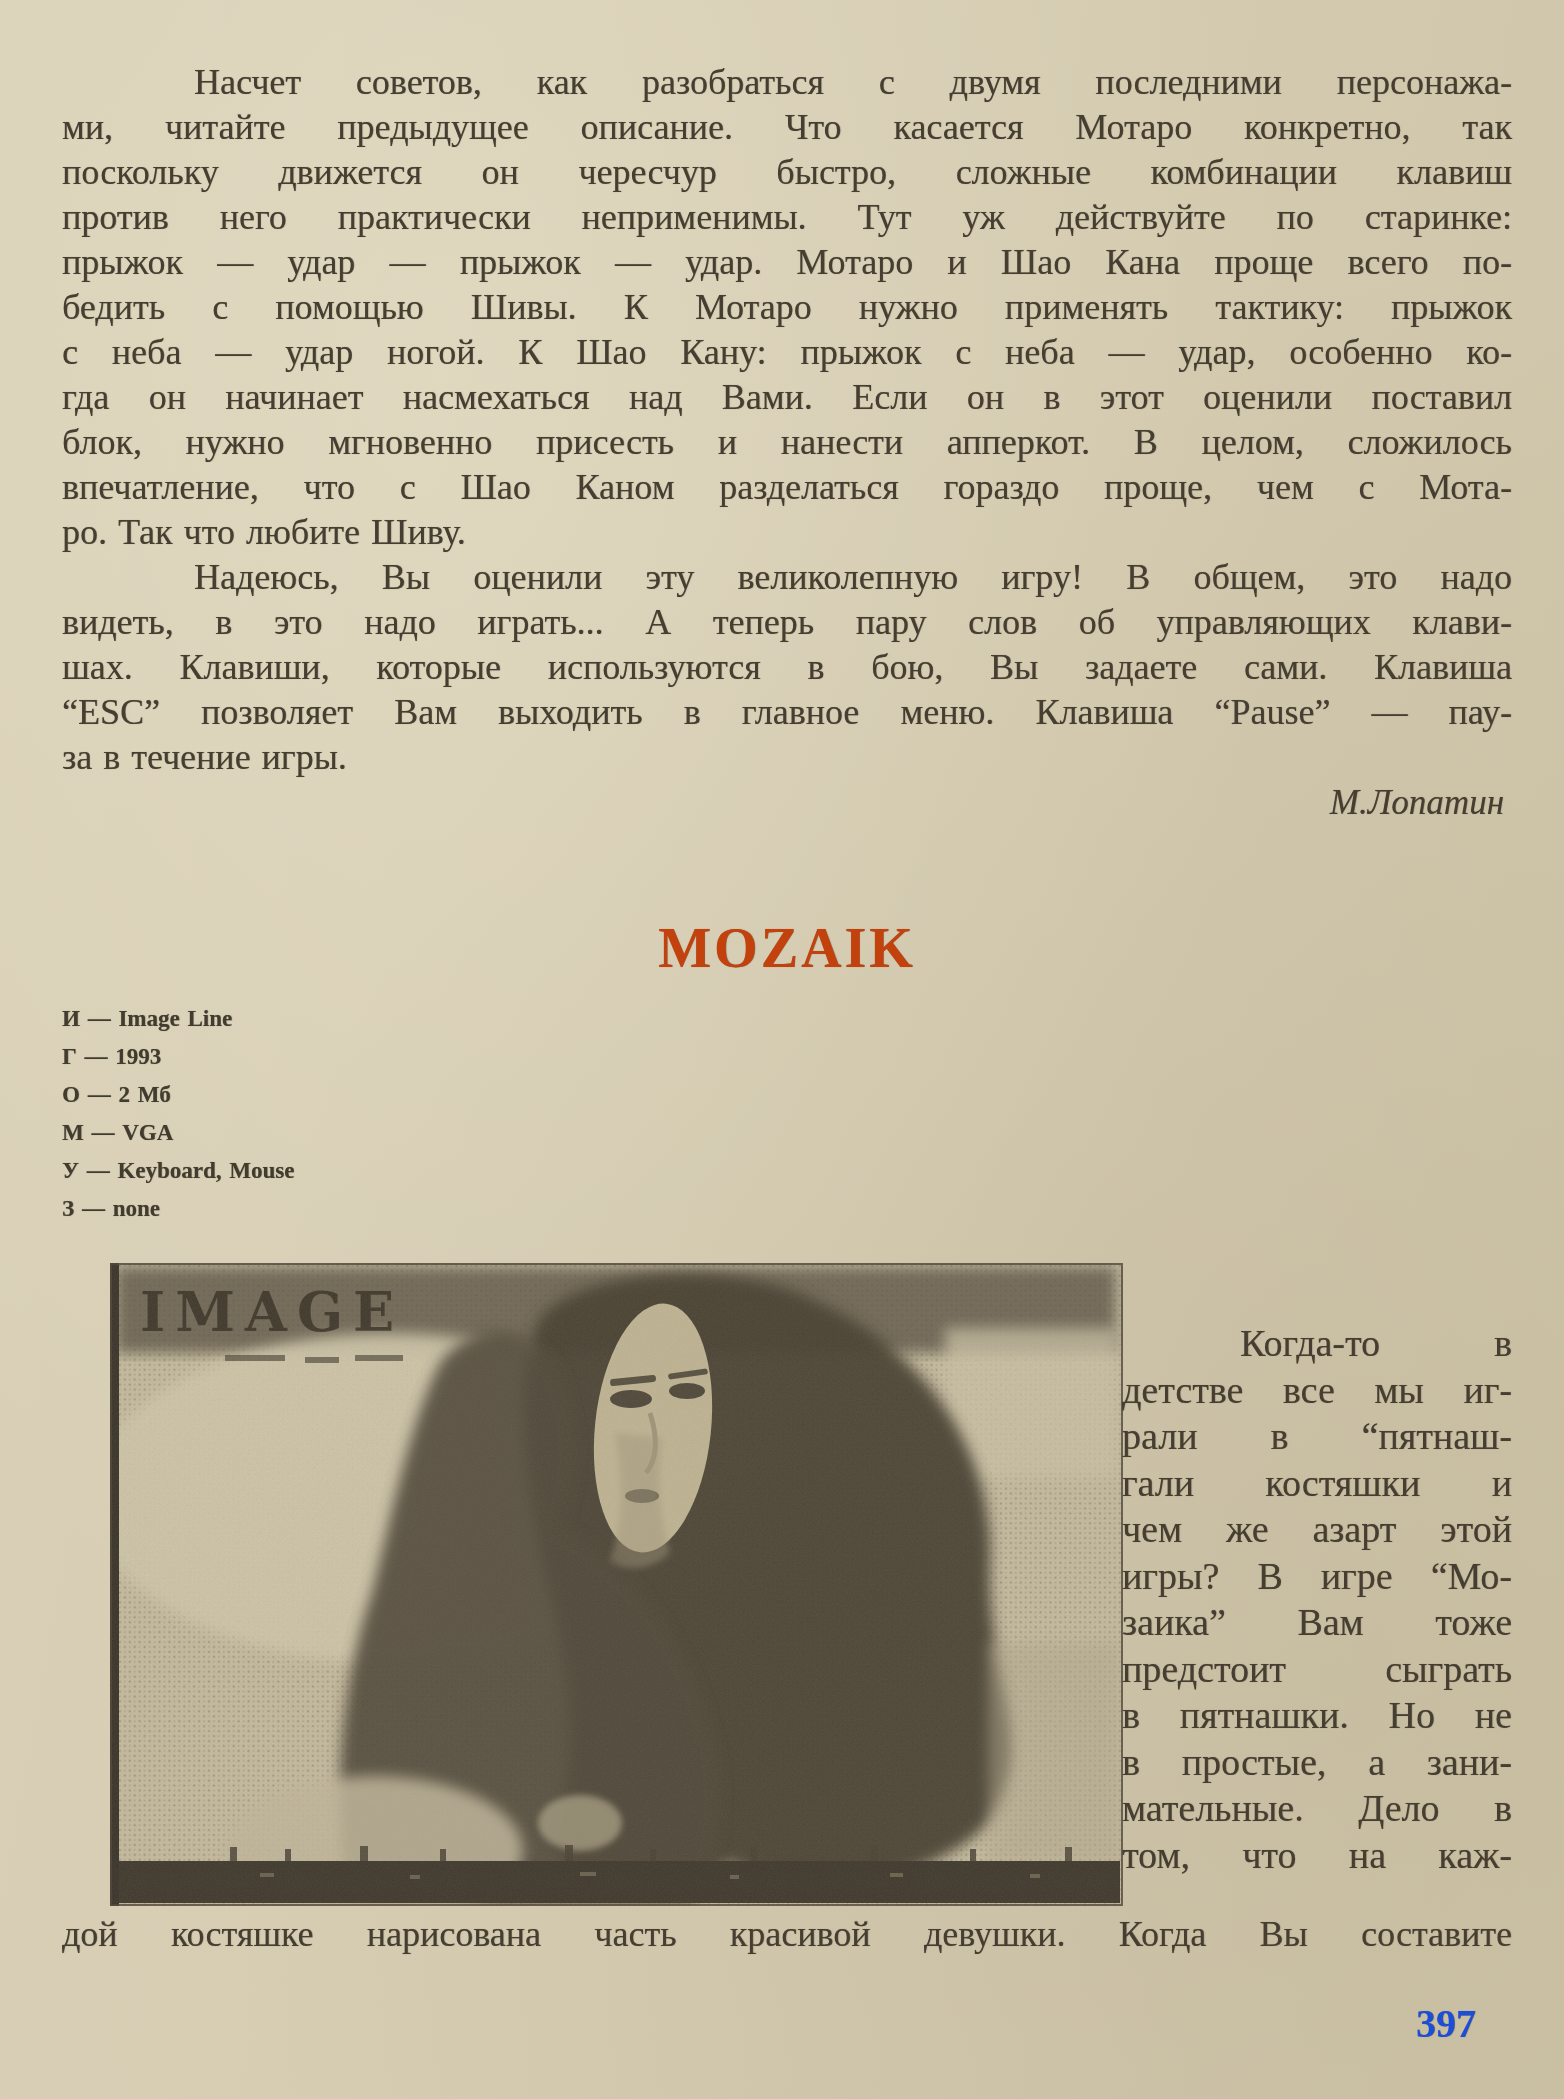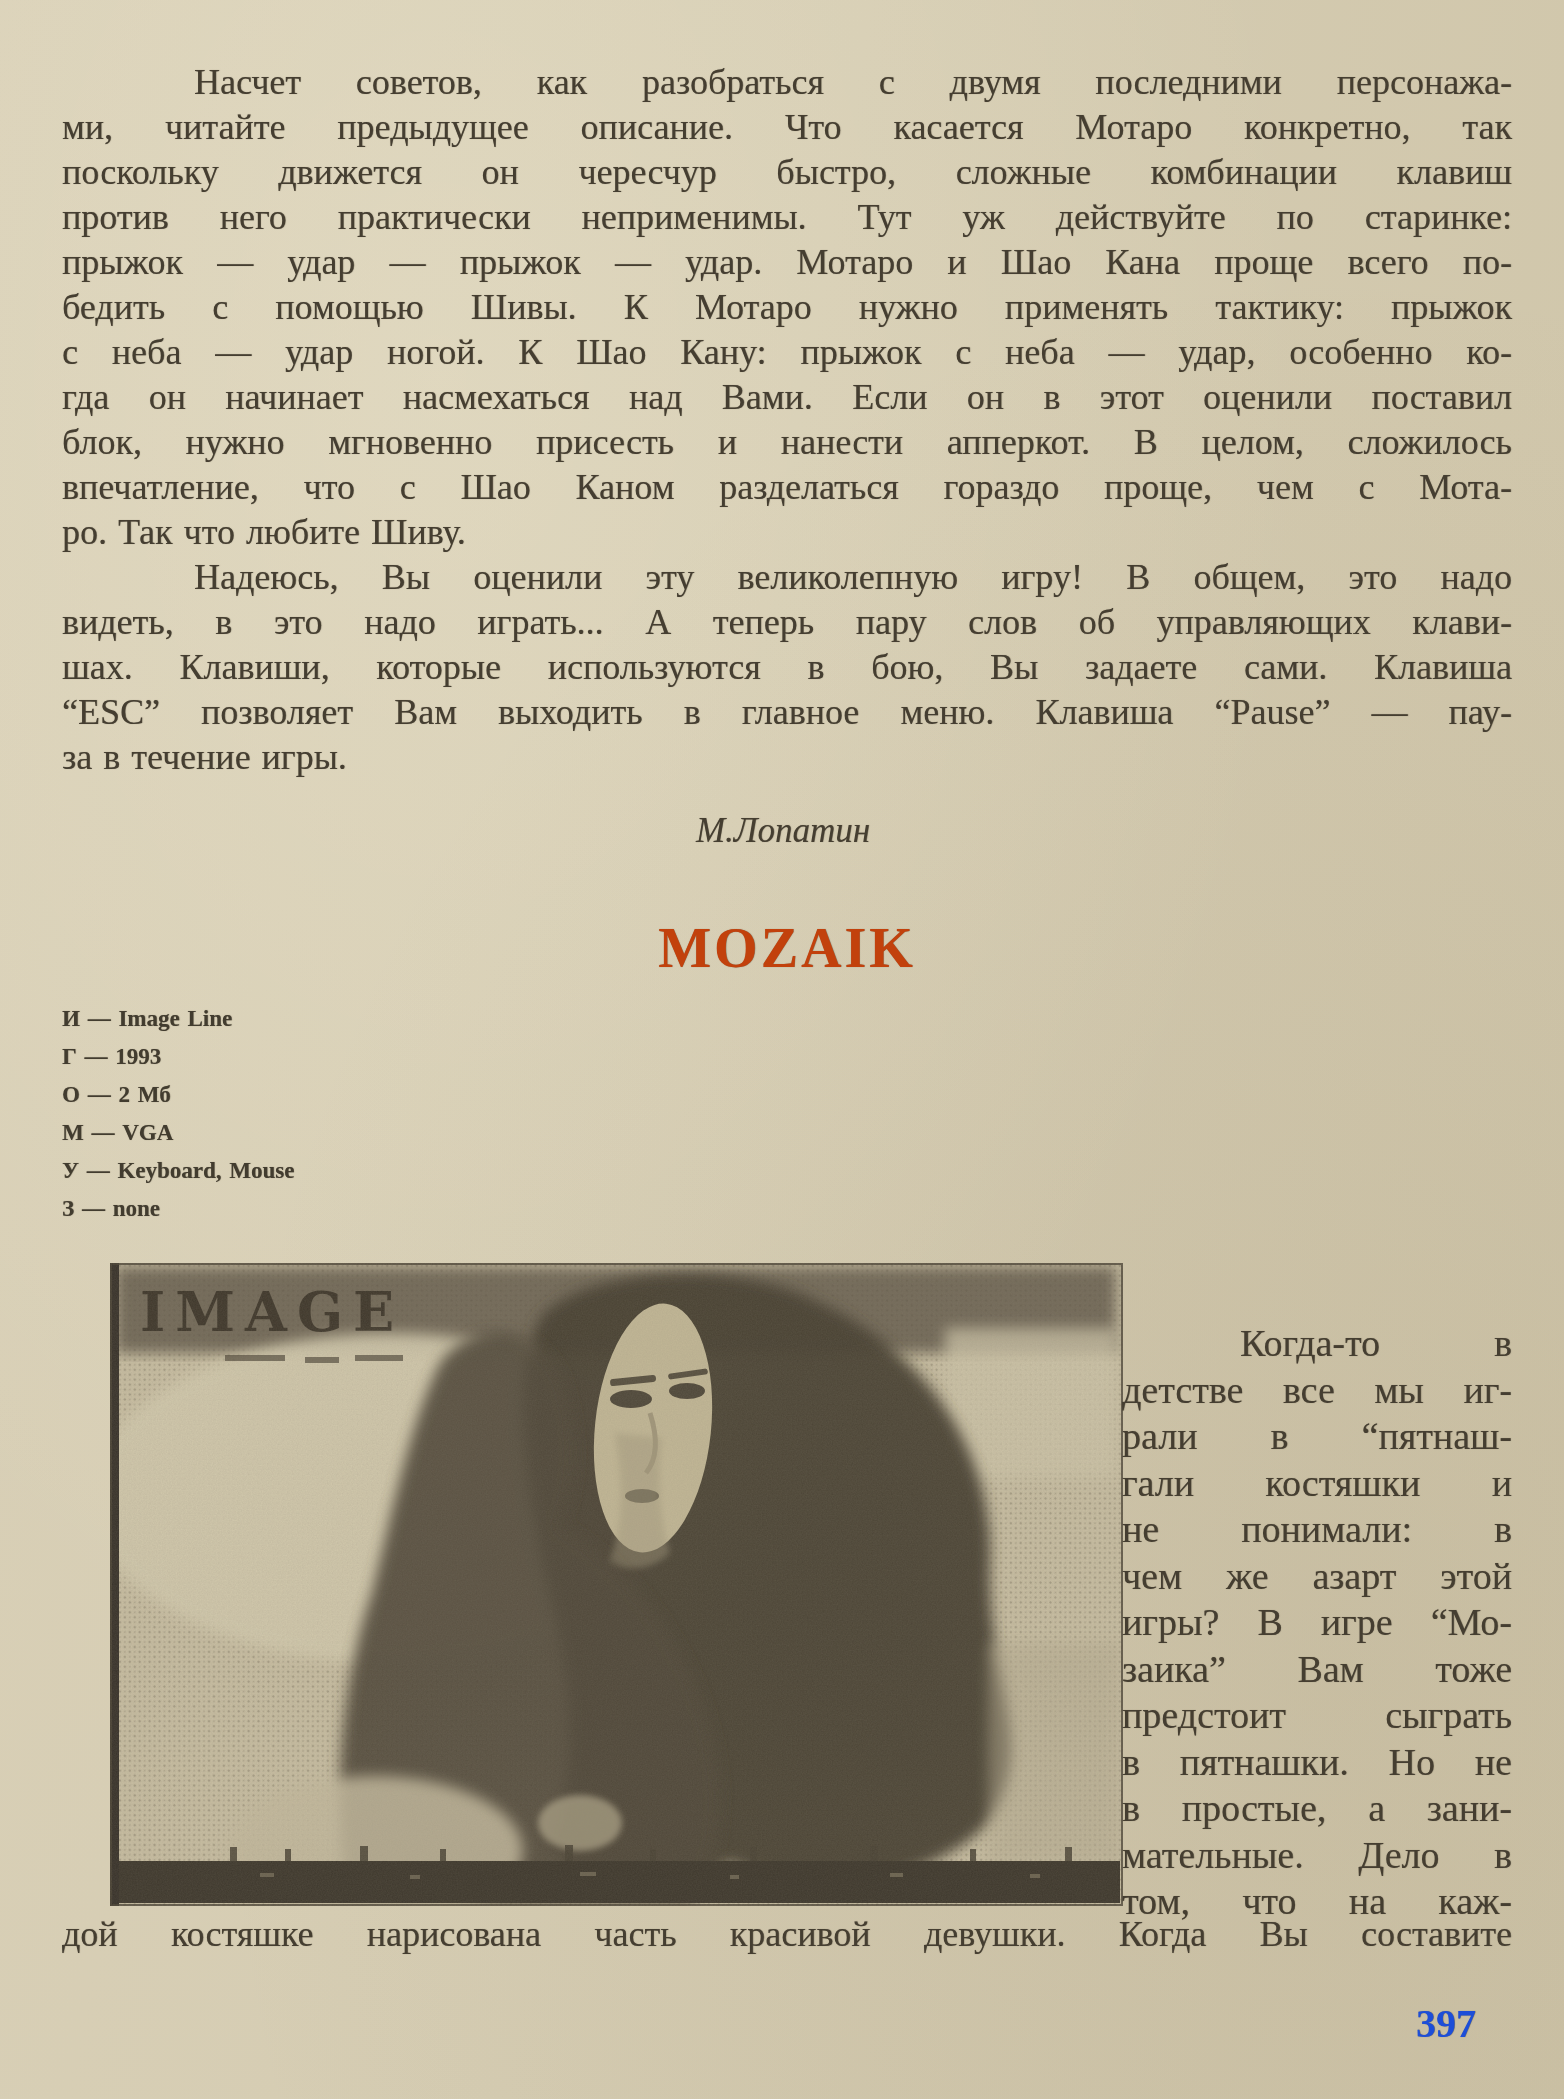--- a/index.html
+++ b/index.html
@@ -16,22 +16,22 @@
   .scan-text { text-shadow:0.4px 0.4px 0.8px rgba(64,56,42,0.55); word-spacing:2px; }
   .tline { text-align:justify; text-align-last:justify; }
   .tline.nojust { text-align-last:left; }
   .indent-first > .tline:first-child { text-indent:132px; }
 
   .mk-text {
     position:absolute; left:62px; top:60px; width:1450px;
     font-size:36px; line-height:45px;
   }
   .byline {
-    text-align:center; font-style:italic; padding-right:8px;
-    font-size:35px; line-height:45px;margin-top:28px;
+    text-align:right; font-style:italic; padding-right:8px;
+    font-size:35px; line-height:45px;
   }
   .game-title {
     position:absolute; left:62px; top:916px; width:1450px;
     text-align:center; font-size:56px; font-weight:bold; letter-spacing:3px;
     color:#c2410c;
   }
   .specs {
     position:absolute; left:62px; top:1000px; width:700px;
     font-size:23px; line-height:38px; font-weight:bold; color:#423c2f;
   }
@@ -178,21 +178,20 @@
 
     <rect x="0" y="0" width="1013" height="643" filter="url(#grain)" opacity="0.55"></rect>
   </svg>
 </div>
 
 <div class="rightcol scan-text">
     <div class="tline">Когда-то в</div>
     <div class="tline">детстве все мы иг-</div>
     <div class="tline">рали в “пятнаш-</div>
     <div class="tline">гали костяшки и</div>
-    <div class="tline">не понимали: в</div>
     <div class="tline">чем же азарт этой</div>
     <div class="tline">игры? В игре “Мо-</div>
     <div class="tline">заика” Вам тоже</div>
     <div class="tline">предстоит сыграть</div>
     <div class="tline">в пятнашки. Но не</div>
     <div class="tline">в простые, а зани-</div>
     <div class="tline">мательные. Дело в</div>
     <div class="tline">том, что на каж-</div>
   </div>
 

